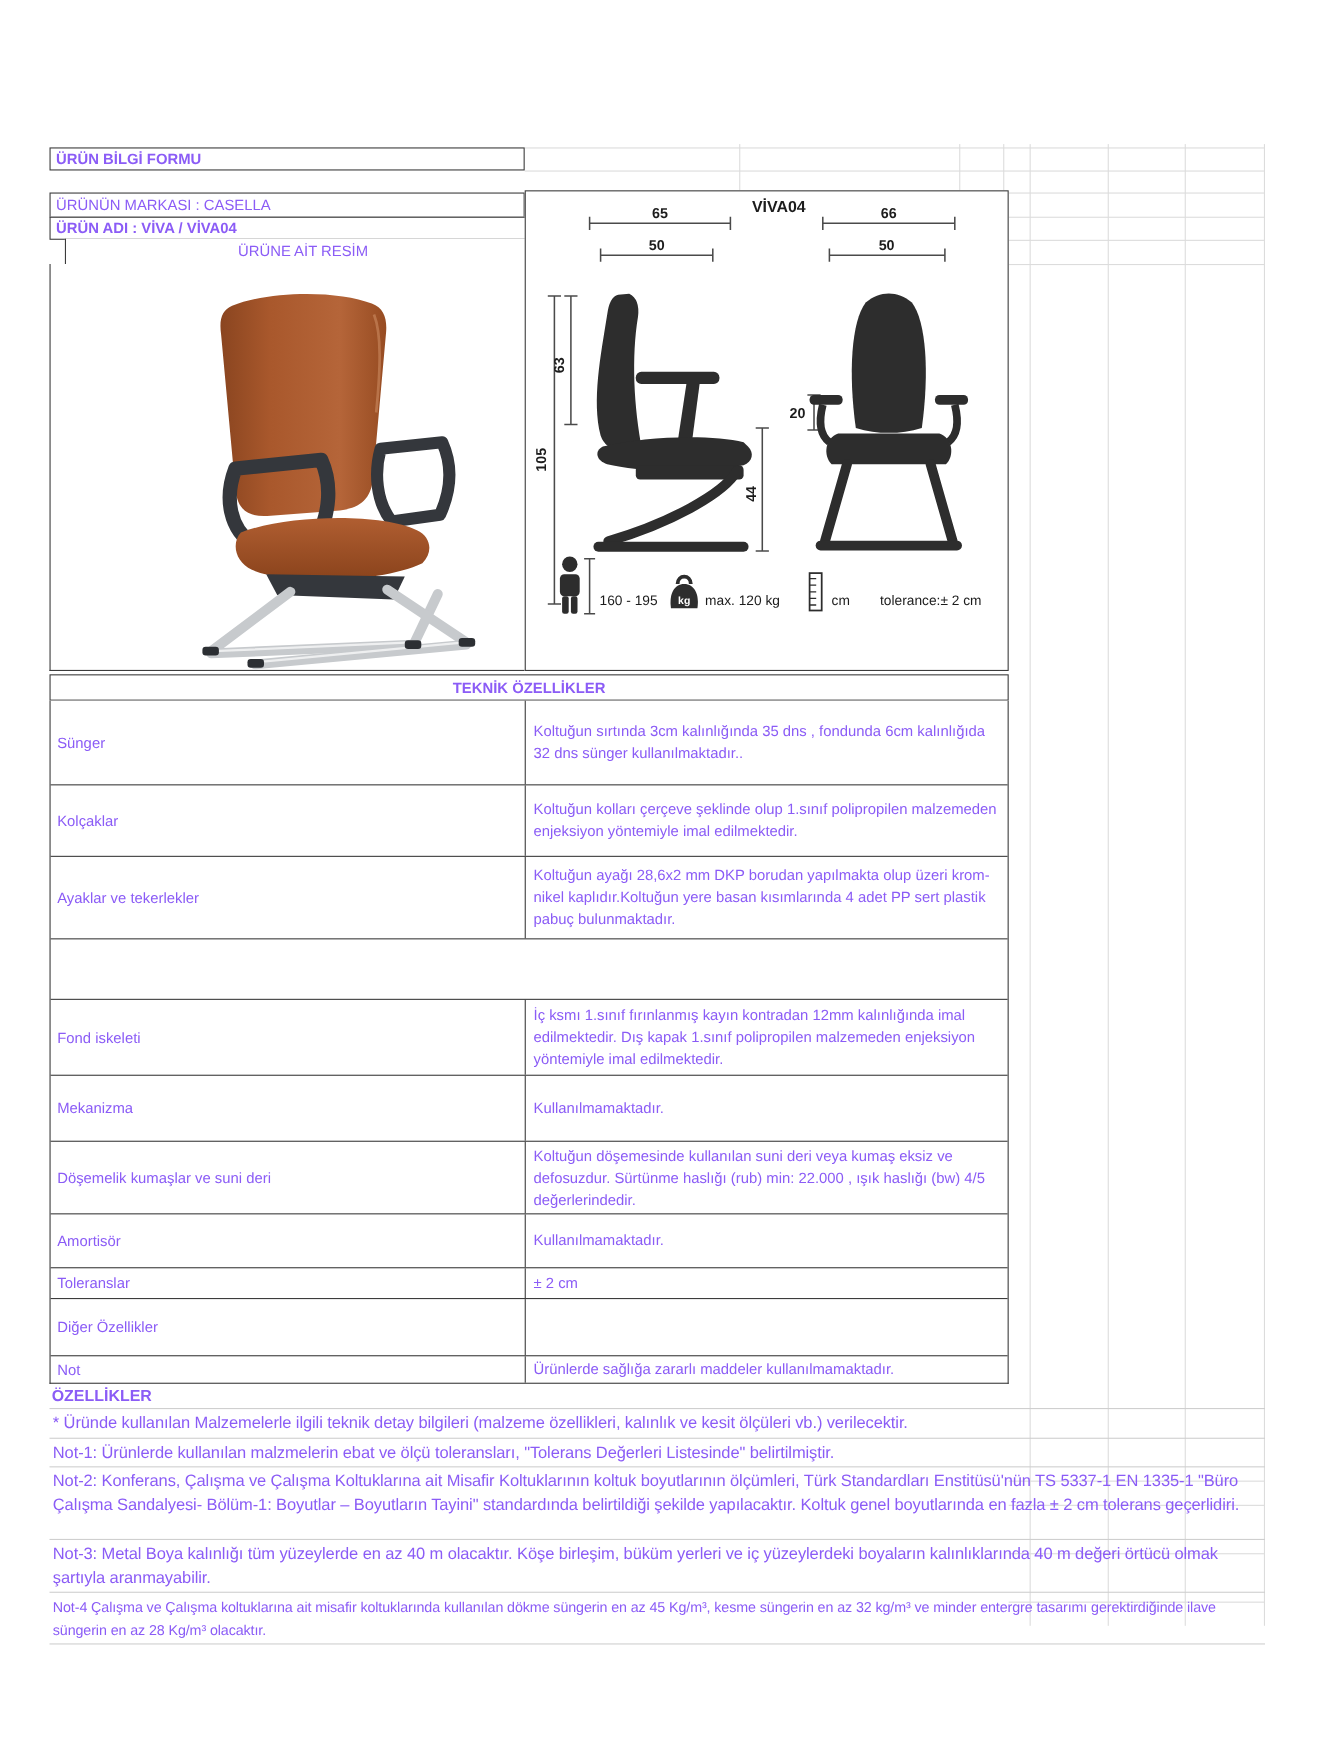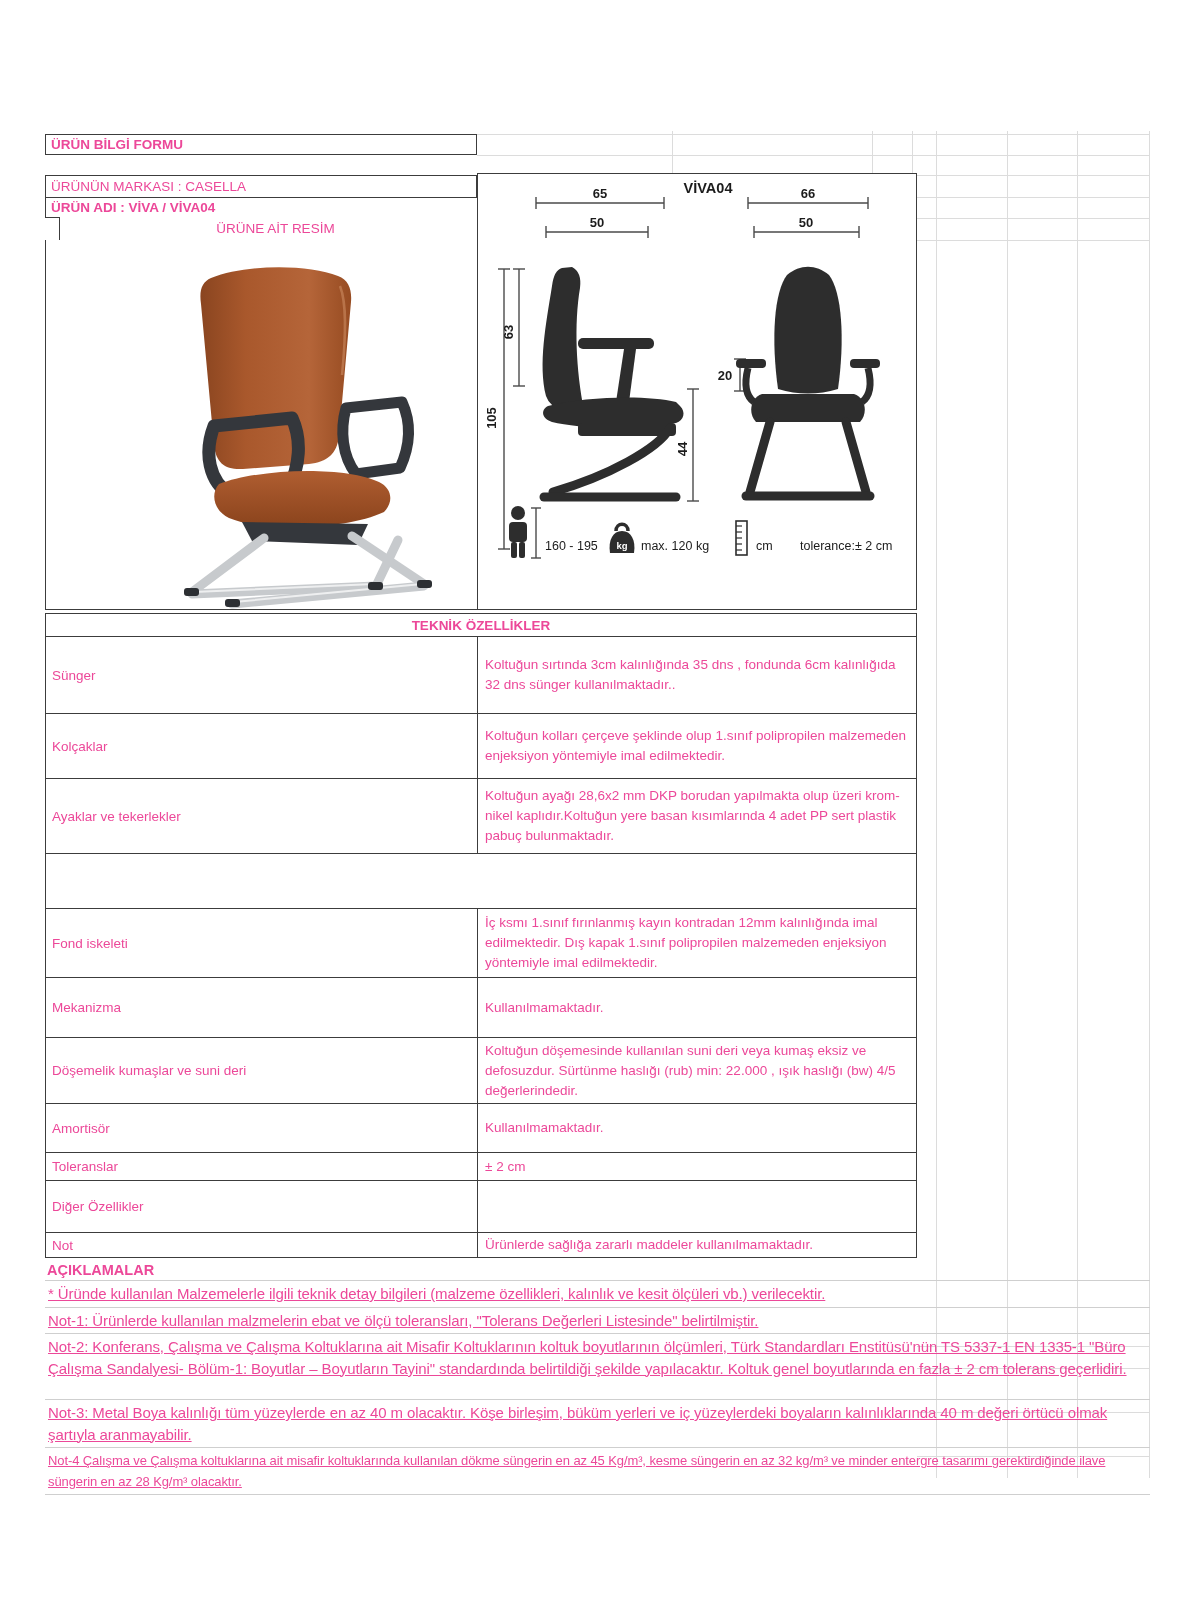--- a/index.html
+++ b/index.html
@@ -1,17 +1,17 @@
 <!DOCTYPE html>
 <html><head>
 <meta charset="utf-8">
 <style>
   html,body{margin:0;padding:0;background:#ffffff;}
   .page{position:relative;width:1200px;height:1600px;background:#fff;overflow:hidden;
-        font-family:"Liberation Sans","DejaVu Sans",sans-serif;color:#ec4899;}
+        font-family:"Liberation Sans","DejaVu Sans",sans-serif;color:#8b5cf6;}
   .gl{position:absolute;background:#dcdcdc;}
   .box{position:absolute;box-sizing:border-box;border:1.5px solid #3c3c3c;background:#fff;
        display:flex;align-items:center;font-size:13.5px;}
   .box.center{justify-content:center;}
   .bold{font-weight:bold;}
   .padl{padding-left:5px;}
   .photo-box{position:absolute;box-sizing:border-box;border-left:1.5px solid #3c3c3c;
        border-bottom:1.5px solid #3c3c3c;background:#fff;}
   .resim-row{position:absolute;box-sizing:border-box;border-left:1.5px solid #3c3c3c;
        display:flex;align-items:center;justify-content:center;font-size:13.5px;background:#fff;}
@@ -20,21 +20,21 @@
   .srow{display:flex;box-sizing:border-box;border-top:1px solid #3c3c3c;}
   .srow:first-child{border-top:none;justify-content:space-between;}
   .lbl{width:432px;box-sizing:border-box;border-right:1px solid #3c3c3c;padding:2px 4px 2px 6px;
        display:flex;align-items:center;font-size:13.5px;line-height:19px;}
   .val{flex:1;box-sizing:border-box;padding:2px 8px 2px 7px;display:flex;align-items:center;
        font-size:13.5px;line-height:20px;}
   .notes-header{position:absolute;font-weight:bold;font-size:14.5px;display:flex;align-items:center;
        border-bottom:1px solid #cfcfcf;box-sizing:border-box;padding-left:2px;}
   .notes{position:absolute;box-sizing:border-box;}
   .note-item{box-sizing:border-box;border-bottom:1px solid #cfcfcf;font-size:15px;line-height:21.5px;
-       padding:2px 16px 2px 3px;letter-spacing:-0.1px;text-decoration:underline;}
+       padding:2px 16px 2px 3px;letter-spacing:-0.1px;}
   .note-item.small{font-size:13px;line-height:21px;}
   svg text{font-family:"Liberation Sans","DejaVu Sans",sans-serif;fill:#1c1c1c;}
   svg .dimtxt{font-size:13px;font-weight:bold;}
   svg .legtxt{font-size:12.5px;}
   svg .dimline{stroke:#4a4a4a;stroke-width:1.4;}
 </style>
 </head>
 <body>
 
 <div class="page">
@@ -248,21 +248,21 @@
     </div>
     <div class="srow" style="height:52px">
       <div class="lbl">Diğer Özellikler</div>
     </div>
     <div class="srow" style="height:25px">
       <div class="lbl">Not</div>
       <div class="val">Ürünlerde sağlığa zararlı maddeler kullanılmamaktadır.</div>
     </div>
   </div>
 
-  <div class="notes-header" style="left:45px;top:1259px;width:1105px;height:22px;">AÇIKLAMALAR</div>
+  <div class="notes-header" style="left:45px;top:1259px;width:1105px;height:22px;">ÖZELLİKLER</div>
   <div class="notes" style="left:45px;top:1281px;width:1105px;">
     <div class="note-item" style="min-height:22px">* Üründe kullanılan Malzemelerle ilgili teknik detay bilgileri (malzeme özellikleri, kalınlık ve kesit ölçüleri vb.)  verilecektir.</div>
     <div class="note-item" style="min-height:22px">Not-1: Ürünlerde kullanılan malzmelerin ebat ve ölçü toleransları, "Tolerans Değerleri Listesinde" belirtilmiştir.</div>
     <div class="note-item" style="min-height:66px">Not-2: Konferans, Çalışma ve Çalışma Koltuklarına ait  Misafir Koltuklarının koltuk boyutlarının ölçümleri, Türk Standardları Enstitüsü'nün TS 5337-1 EN 1335-1 "Büro Çalışma Sandalyesi- Bölüm-1: Boyutlar – Boyutların Tayini" standardında belirtildiği şekilde yapılacaktır. Koltuk genel boyutlarında en fazla ± 2 cm tolerans geçerlidiri.</div>
     <div class="note-item" style="min-height:44px">Not-3: Metal Boya kalınlığı tüm yüzeylerde en az 40 m  olacaktır. Köşe birleşim, büküm yerleri ve iç yüzeylerdeki boyaların kalınlıklarında 40 m değeri örtücü olmak şartıyla aranmayabilir.</div>
     <div class="note-item small" style="min-height:46px">Not-4 Çalışma ve Çalışma koltuklarına ait misafir koltuklarında kullanılan dökme süngerin en az 45 Kg/m³, kesme süngerin en az 32 kg/m³ ve minder entergre tasarımı gerektirdiğinde ilave süngerin en az 28 Kg/m³ olacaktır.</div>
   </div>
 
 </div>
 

